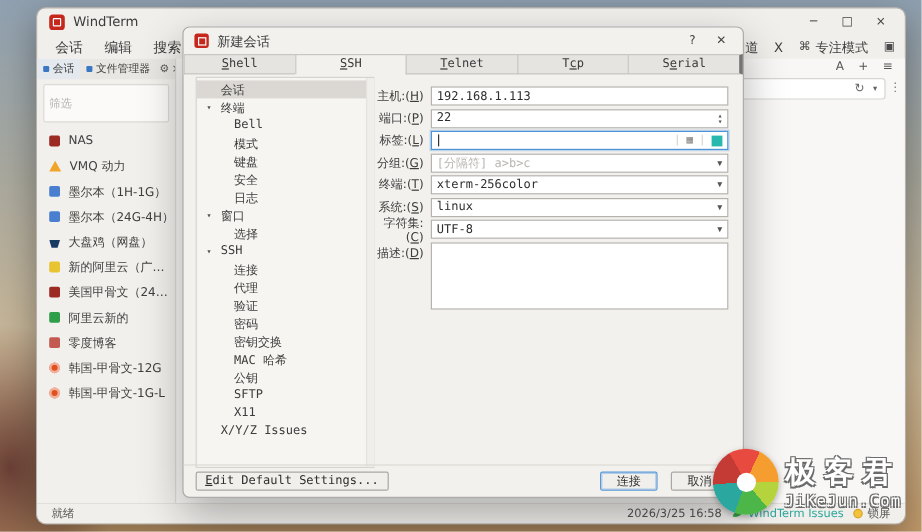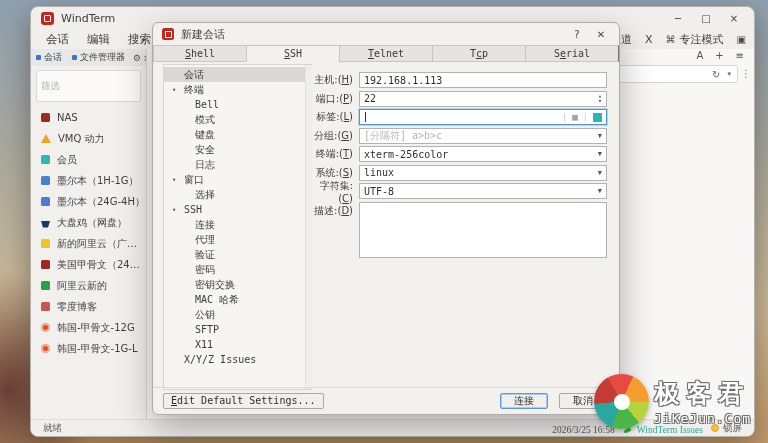--- a/index.html
+++ b/index.html
@@ -63,40 +63,40 @@
   .pane-toolbar { position:absolute; top:1px; right:10px; display:flex; gap:12px;
     font-size:10px; color:#555; }
   .addrbar { position:absolute; top:16px; left:10px; right:16px; height:18px; background:#fff;
     border:1px solid #d8d5d1; border-radius:3px; display:flex; align-items:center;
     justify-content:flex-end; gap:7px; padding-right:6px; color:#666; font-size:10px; }
   .addr-dots { position:absolute; top:19px; right:3px; color:#777; font-size:10px; }
 
   .statusbar { position:absolute; left:0; right:0; bottom:0; height:17px; display:flex;
     align-items:center; padding:4px 12px; font-size:9.5px; color:#565656;
     border-top:1px solid #e2dfdb; border-radius:0 0 8px 8px; background:#f1efec; }
-  .sb-right { margin-left:auto; display:flex; align-items:flex-end; gap:8px;font-family:Liberation Serif, serif; }
+  .sb-right { margin-left:auto; display:flex; align-items:center; gap:8px; }
   .sb-link { display:flex; align-items:center; gap:4px; color:#2aa79b; }
   .sb-lock { display:flex; align-items:center; gap:4px; color:#565656; }
   .lock-dot { width:8px; height:8px; border-radius:50%; background:#f2c23a; border:1px solid #d9a32a; }
 
   
   .dialog { position:absolute; left:152px; top:22px; width:468px; height:393px;
     background:#f3f1ee; border:1px solid #aeaca9; border-radius:6px;
     box-shadow:0 14px 36px rgba(0,0,0,.30); z-index:10; }
   .dlg-head { height:22px; display:flex; align-items:center; padding:0 6px 0 9px; }
   .dlg-icon { width:12px; height:12px; background:#c5271d; border-radius:2.5px; position:relative; flex:none; }
   .dlg-icon::after { content:''; position:absolute; inset:2.5px; border:1.4px solid #fff; }
   .dlg-title { margin-left:7px; font-size:11px; color:#3c3c3c; }
   .dlg-headbtns { margin-left:auto; display:flex; }
   .dlg-hbtn { width:24px; text-align:center; font-size:10px; color:#444; }
   .dlg-tabs { display:flex; height:17px; }
   .dtab { flex:1; display:flex; align-items:center; justify-content:center; height:17px;
     font:10px "DejaVu Sans Mono",monospace; color:#3a3a3a; background:#e6e4e1;
     border:1px solid #c8c6c3; border-right:none; }
-  .dtab:last-child { border-right:1px solid #737373; }
+  .dtab:last-child { border-right:3px solid #737373; }
   .dtab.active { background:#f3f1ee; border-bottom-color:#f3f1ee; }
 
   .tree { position:absolute; left:10px; top:41px; width:149px; height:326px;
     background:#f6f5f2; border:1px solid #d6d4d0; overflow:hidden; padding-top:2px; }
   .tree-scroll { position:absolute; right:0; top:0; bottom:0; width:7px; background:#f0eeeb;
     border-left:1px solid #e4e2de; }
   .trow { height:15px; display:flex; align-items:center; padding-left:8px; font-size:10px;
     color:#3c3c3c; font-family:"DejaVu Sans Mono","DejaVu Sans",monospace; white-space:nowrap; }
   .trow .arrow { width:12px; flex:none; font-size:7px; color:#555; }
   .trow.child .arrow { width:23px; }
@@ -210,24 +210,20 @@
       <div class="session-list">
           <div class="session">
             <span class="sicon square" style="background: rgb(156, 43, 35);"></span>
             <span class="slabel">NAS</span>
           </div>
           <div class="session">
             <span class="sicon triangle" style="border-bottom-color: rgb(240, 165, 42);"></span>
             <span class="slabel">VMQ 动力</span>
           </div>
           <div class="session">
-            <span class="sicon square" style="background: rgb(47, 184, 176);"></span>
-            <span class="slabel">会员</span>
-          </div>
-          <div class="session">
             <span class="sicon square" style="background: rgb(74, 127, 208);"></span>
             <span class="slabel">墨尔本（1H-1G）</span>
           </div>
           <div class="session">
             <span class="sicon square" style="background: rgb(74, 127, 208);"></span>
             <span class="slabel">墨尔本（24G-4H）</span>
           </div>
           <div class="session">
             <span class="sicon boat" style="background: rgb(23, 58, 99);"></span>
             <span class="slabel">大盘鸡（网盘）</span>

